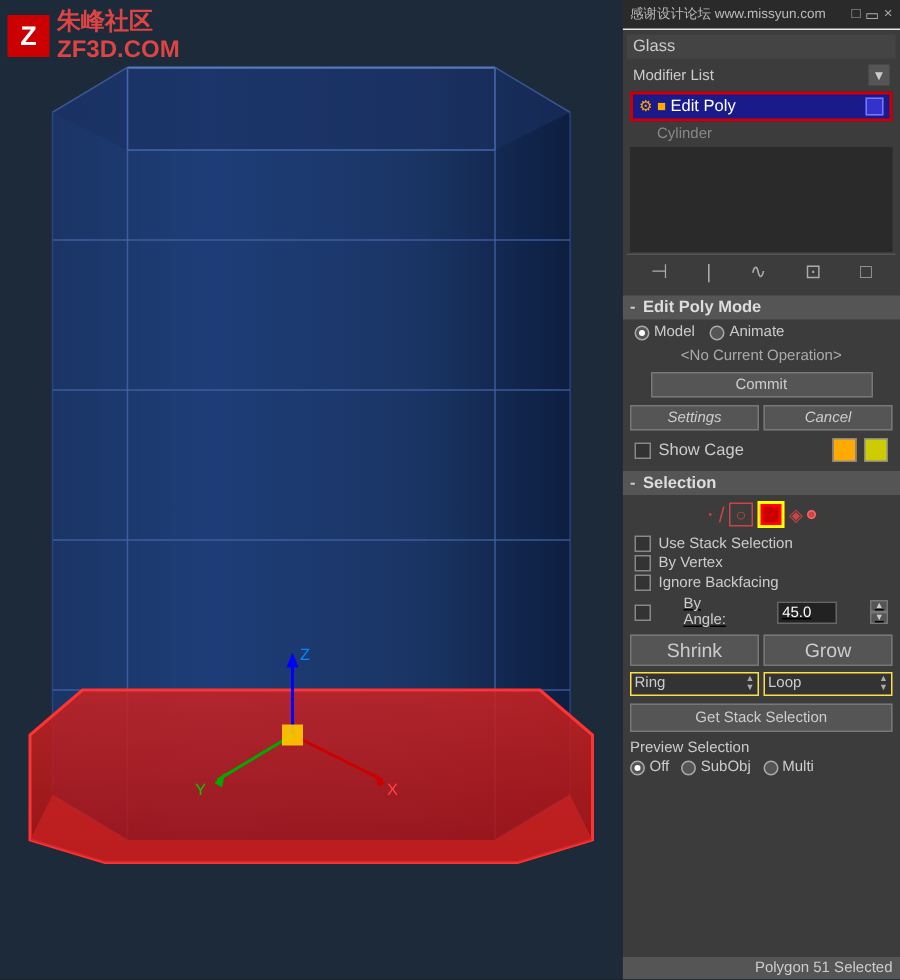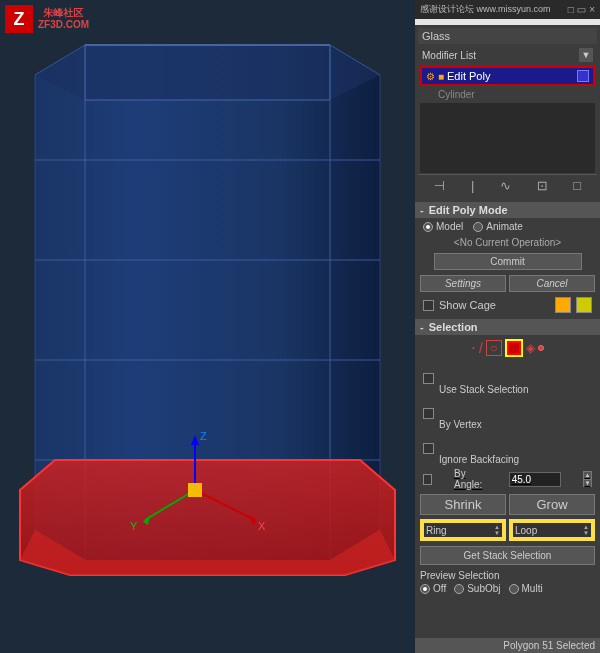--- a/index.html
+++ b/index.html
@@ -37,43 +37,42 @@
       font-weight: bold;
       font-size: 18px;
       width: 28px;
       height: 28px;
       display: flex;
       align-items: center;
       justify-content: center;
     }
     .logo-text {
       color: #dd4444;
-      font-size: 10px;
+      font-size: 16px;
       line-height: 1.2;
       font-weight: bold;
-      text-align: center;
     }
 
     
     .right-panel {
       width: 185px;
       height: 653px;
       background: #3c3c3c;
       display: flex;
       flex-direction: column;
       overflow: hidden;
     }
 
     .panel-header {
       background: #2a2a2a;
       padding: 3px 5px;
       display: flex;
       justify-content: space-between;
       align-items: center;
-      border-bottom: 6px solid #e5e5e5;
+      border-bottom: 1px solid #e5e5e5;
       min-height: 18px;
     }
 
     .panel-header-text {
       color: #bbb;
       font-size: 9px;
     }
 
     .panel-header-icons {
       display: flex;
@@ -319,42 +318,41 @@
     .checkbox-row {
       display: flex;
       align-items: center;
       gap: 5px;
       padding: 1px 8px;
     }
 
     .checkbox-label {
       color: #ccc;
       font-size: 10px;
-      margin-top: 22px;
     }
 
     .angle-row {
       display: flex;
       align-items: center;
       gap: 22px;
       padding: 2px 8px;
       text-decoration: underline;
     }
 
     .angle-label {
       color: #ccc;
       font-size: 10px;
     }
 
     .angle-input {
       background: #222;
       border: 1px solid #666;
       color: #fff;
       font-size: 10px;
-      width: 52px;
+      width: 40px;
       padding: 1px 2px;
     }
 
     .angle-spinner {
       display: flex;
       flex-direction: column;
       width: 12px;
     }
 
     .spin-btn {
@@ -389,26 +387,26 @@
     .ring-loop-row {
       display: flex;
       gap: 3px;
       padding: 2px 5px;
       align-items: center;
     }
 
     .ring-select, .loop-select {
       flex: 1;
       background: #333;
-      border: 4px solid #fde047;
+      border: 1px solid #fde047;
       color: #ccc;
       font-size: 10px;
       padding: 1px 2px;
       display: flex;
-      align-items: center;
+      align-items: flex-start;
       justify-content: space-between;
     }
 
     .get-stack-btn {
       display: block;
       margin: 3px 5px;
       background: #555;
       border: 1px solid #777;
       color: #ccc;
       font-size: 10px;

